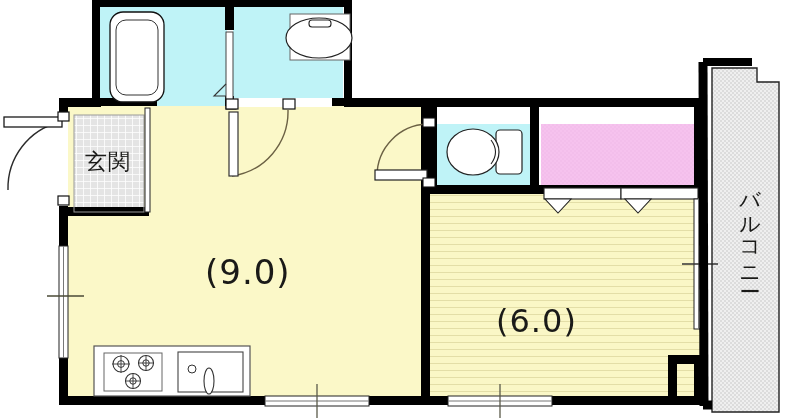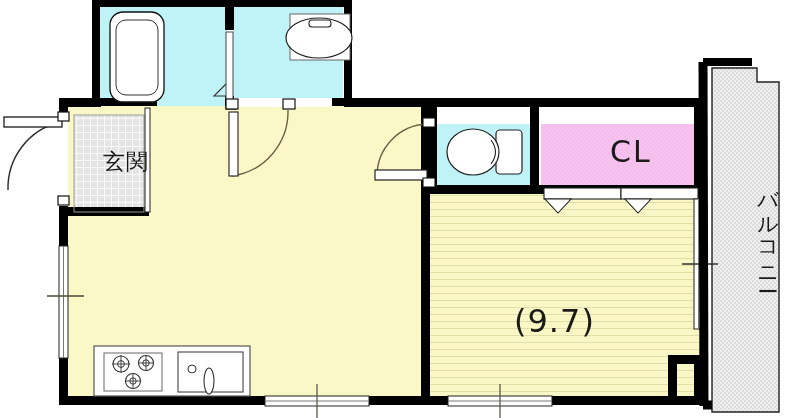--- a/index.html
+++ b/index.html
@@ -1,19 +1,19 @@
 <!DOCTYPE html>
 <html><head>
 <meta charset="utf-8">
 <style>
   html,body{margin:0;padding:0;background:#ffffff;}
   body{font-family:"Liberation Sans","DejaVu Sans",sans-serif;}
   #plan{position:relative;width:800px;height:418px;background:#ffffff;overflow:hidden;}
   #plan svg{position:absolute;left:0;top:0;}
-  .lbl{position:absolute;color:#1a1a18;font-weight:400;white-space:nowrap;padding-left:18px;}
+  .lbl{position:absolute;color:#1a1a18;font-weight:400;white-space:nowrap;}
   .lbl.jp{font-family:"DejaVu Sans",sans-serif;}
   #ldk-label{left:205px;top:206px;font-size:34px;letter-spacing:4px;font-family:"DejaVu Sans",sans-serif;}
   #ldk-area{left:205px;top:252px;font-size:34px;letter-spacing:1px;font-family:"DejaVu Sans",sans-serif;}
   #yos-label{left:516px;top:256px;font-size:32px;letter-spacing:3px;}
   #yos-area{left:496px;top:302px;font-size:32px;letter-spacing:1px;font-family:"DejaVu Sans",sans-serif;}
   #cl-label{left:592px;top:134px;font-size:30px;letter-spacing:2px;font-family:"DejaVu Sans",sans-serif;}
   #genkan-label{left:85px;top:147px;font-size:22px;letter-spacing:1px;}
   #balcony-label{left:737px;top:176px;font-size:21px;line-height:25px;writing-mode:vertical-rl;text-orientation:upright;letter-spacing:2px;}
 </style>
 </head>
@@ -219,18 +219,18 @@
     <g>
       <path d="M712 68 L757 68 L757 82 L779 82 L779 412 L712 412 Z" fill="none" stroke="#222" stroke-width="1.4"></path>
       <path d="M705 62 L750 62 L750 76 L772 76 L772 406 L705 406 Z" fill="none" stroke="#000000" stroke-width="7" stroke-linejoin="miter" opacity="0"></path>
       <path d="M703 62 L704 406" stroke="#000" stroke-width="9"></path>
       <path d="M703 62 L752 62" stroke="#000" stroke-width="8"></path>
       <path d="M703 405 L712 405" stroke="#000" stroke-width="9"></path>
     </g>
 
   </svg>
 
-  <div class="lbl" id="yos-area">(9.7)</div>
-  <div class="lbl" id="cl-label">CL</div>
+  <div class="lbl" id="ldk-area">(9.0)</div>
+  <div class="lbl" id="yos-area">(6.0)</div>
   <div class="lbl jp" id="genkan-label">玄関</div>
   <div class="lbl jp" id="balcony-label">バルコニー</div>
 
 </div>
 
 </body></html>

